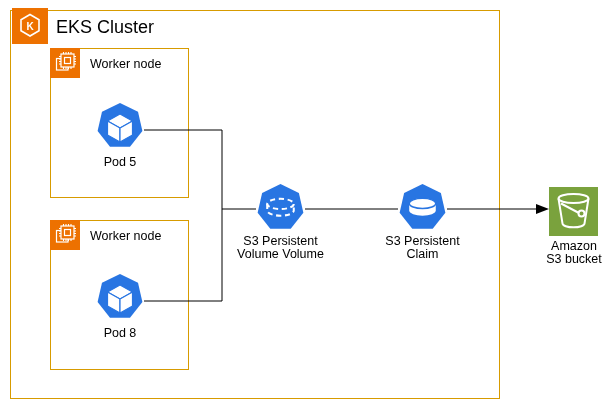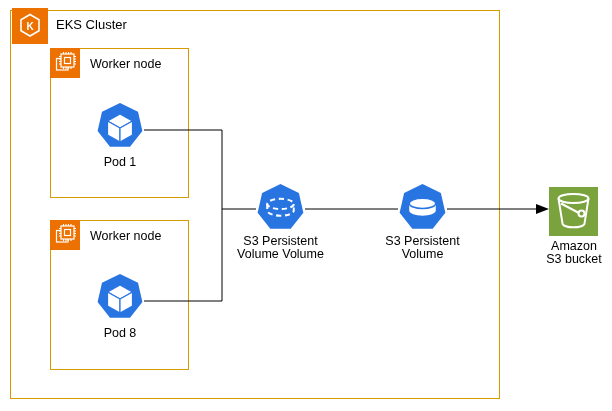--- a/index.html
+++ b/index.html
@@ -2,21 +2,21 @@
 <html><head>
 <meta charset="utf-8">
 <style>
   html,body { margin:0; padding:0; background:#fff; }
   .canvas {
     position:relative; width:612px; height:411px; background:#ffffff;
     font-family:"Liberation Sans", sans-serif; color:#000; overflow:hidden;
   }
   .group-box { position:absolute; border:1px solid #D79B00; background:transparent; box-sizing:border-box; }
   .group-icon { position:absolute; line-height:0; }
-  .group-title { position:absolute; font-size:13px; color:#000; white-space:nowrap; }
+  .group-title { position:absolute; font-size:18px; color:#000; white-space:nowrap; }
   .node-icon { position:absolute; line-height:0; }
   .node-label { position:absolute; font-size:12.5px; line-height:13px; text-align:center; color:#000; white-space:nowrap; }
   .wires { position:absolute; left:0; top:0; pointer-events:none; }
 </style>
 </head>
 <body>
 
 <div class="canvas">
 
   <div class="group-box" style="left:10px; top:10px; width:490px; height:389px;"></div>
@@ -42,21 +42,21 @@
   <div class="group-title" style="left:90px; top:57px; font-size:12.5px;">Worker node</div>
 
   <div class="node-icon" style="left:96px; top:102px;">
     <svg width="48" height="48" viewBox="0 0 48 48">
       <polygon points="24,1 42,9.7 46.4,29.1 34,44.7 14,44.7 1.6,29.1 6,9.7" fill="#2875E2"></polygon>
       <polygon points="24,12 36.5,19 24,26 11.5,19" fill="#ffffff" stroke="#2875E2" stroke-width="1.2"></polygon>
       <polygon points="11.5,19 24,26 24,40 11.5,33" fill="#ffffff" stroke="#2875E2" stroke-width="1.2"></polygon>
       <polygon points="36.5,19 24,26 24,40 36.5,33" fill="#ffffff" stroke="#2875E2" stroke-width="1.2"></polygon>
     </svg>
   </div>
-  <div class="node-label" style="left:84px; top:156px; width:72px;">Pod 1</div>
+  <div class="node-label" style="left:84px; top:156px; width:72px;">Pod 5</div>
 
   <div class="group-box" style="left:50px; top:220px; width:139px; height:150px;"></div>
   <div class="group-icon" style="left:50px; top:220px;">
     <svg width="30" height="30" viewBox="0 0 30 30">
       <rect width="30" height="30" fill="#ED7100"></rect>
       <rect x="6.5" y="10.5" width="11.5" height="11.5" fill="none" stroke="#ffffff" stroke-width="1.2"></rect>
       <rect x="11" y="6" width="13" height="13" fill="#ED7100" stroke="#ffffff" stroke-width="1.2"></rect>
       <rect x="14.5" y="9.5" width="6" height="6" fill="none" stroke="#ffffff" stroke-width="1.2"></rect>
       <path d="M13.5,4v2 M16,4v2 M18.5,4v2 M21,4v2 M13.5,19v2 M16,19v2 M18.5,19v2 M21,19v2 M24,8.5h2 M24,11h2 M24,13.5h2 M24,16h2 M9,8.5h2 M9,11h2 M9,13.5h2 M9,16h2" stroke="#ffffff" stroke-width="1.1" fill="none"></path>
     </svg>
@@ -95,21 +95,21 @@
 
   <div class="node-icon" style="left:398px; top:183px;">
     <svg width="49" height="49" viewBox="0 0 48 48">
       <polygon points="24,1 42,9.7 46.4,29.1 34,44.7 14,44.7 1.6,29.1 6,9.7" fill="#2875E2"></polygon>
       <path d="M11,20 v7 a13,5 0 0 0 26,0 v-7 z" fill="#ffffff"></path>
       <ellipse cx="24" cy="20" rx="13" ry="5" fill="#ffffff" stroke="#2875E2" stroke-width="1.4"></ellipse>
     </svg>
   </div>
   <div class="node-label" style="left:372px; top:235px; width:101px;">
     <div>S3 Persistent</div>
-    <div>Volume</div>
+    <div>Claim</div>
   </div>
 
   <div class="node-icon" style="left:549px; top:187px;">
     <svg width="49" height="49" viewBox="0 0 49 49">
       <rect width="49" height="49" fill="#7AA23D"></rect>
       <ellipse cx="24.5" cy="11.5" rx="15" ry="4.5" fill="none" stroke="#ffffff" stroke-width="2"></ellipse>
       <path d="M9.5,11.5 L13.5,36.5 a11,3.8 0 0 0 22,0 L39.5,11.5" fill="none" stroke="#ffffff" stroke-width="2"></path>
       <path d="M12,16.5 L30,26" fill="none" stroke="#ffffff" stroke-width="2"></path>
       <circle cx="32.5" cy="26.5" r="3" fill="none" stroke="#ffffff" stroke-width="2"></circle>
     </svg>

